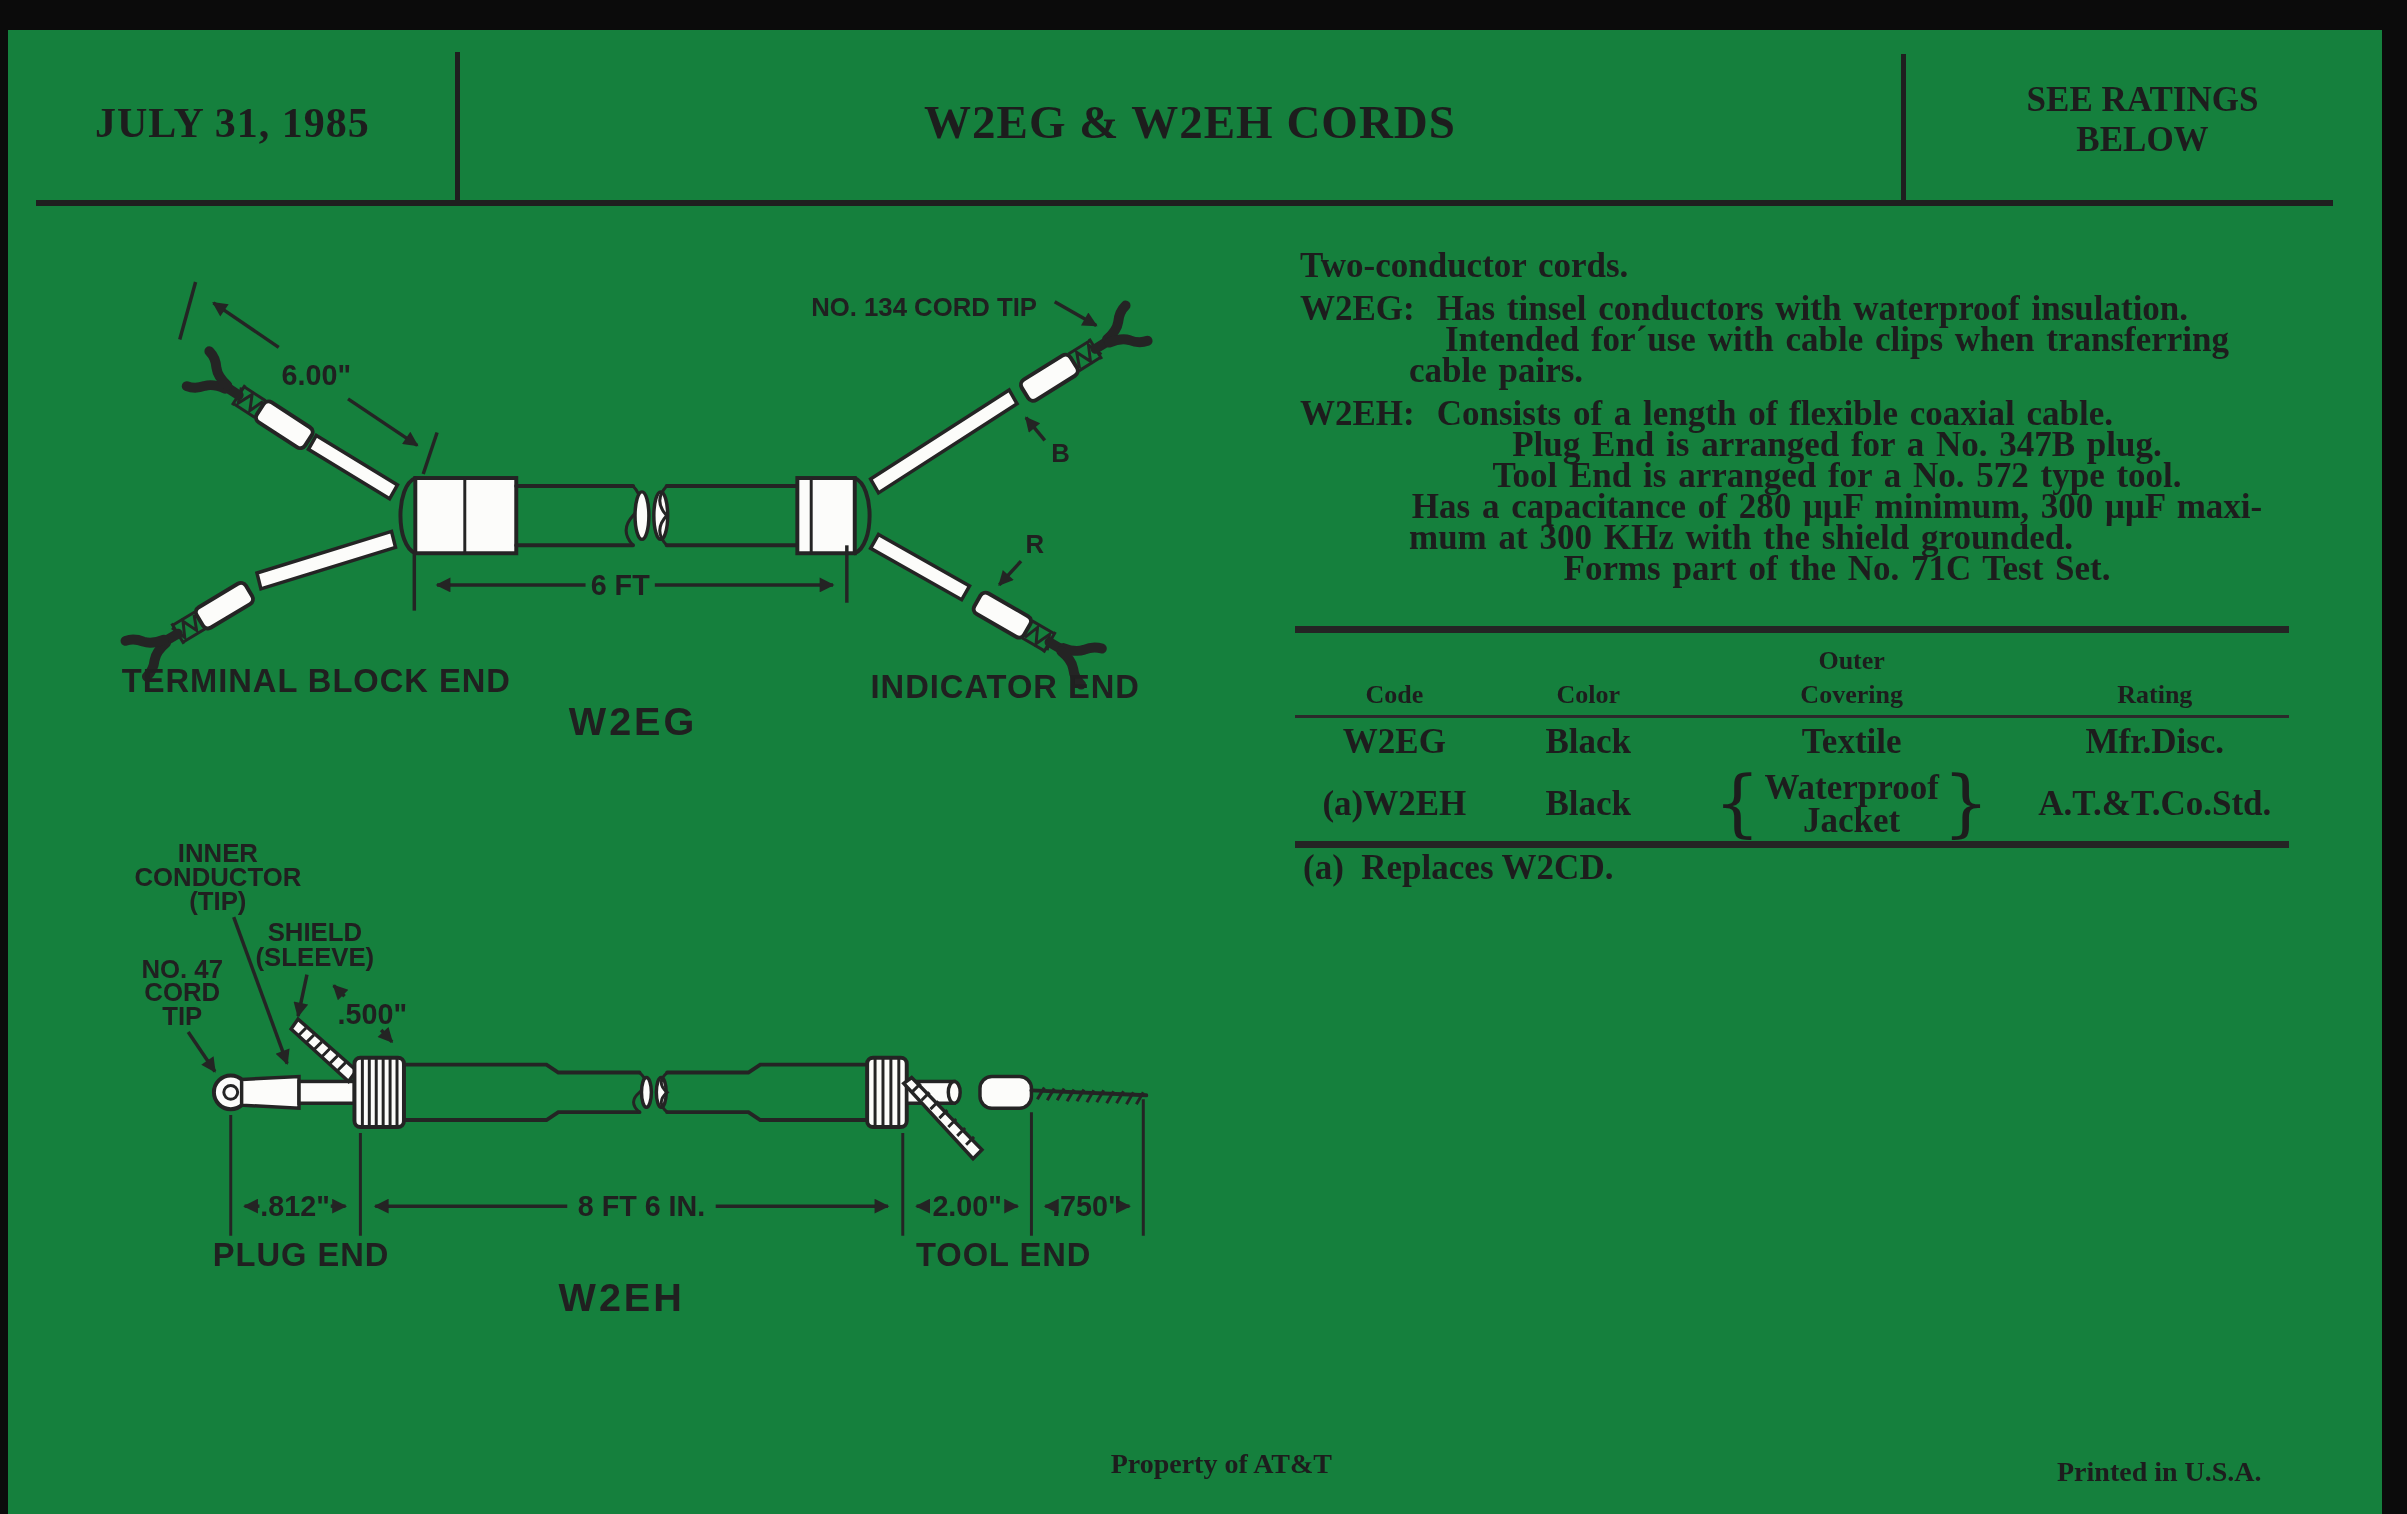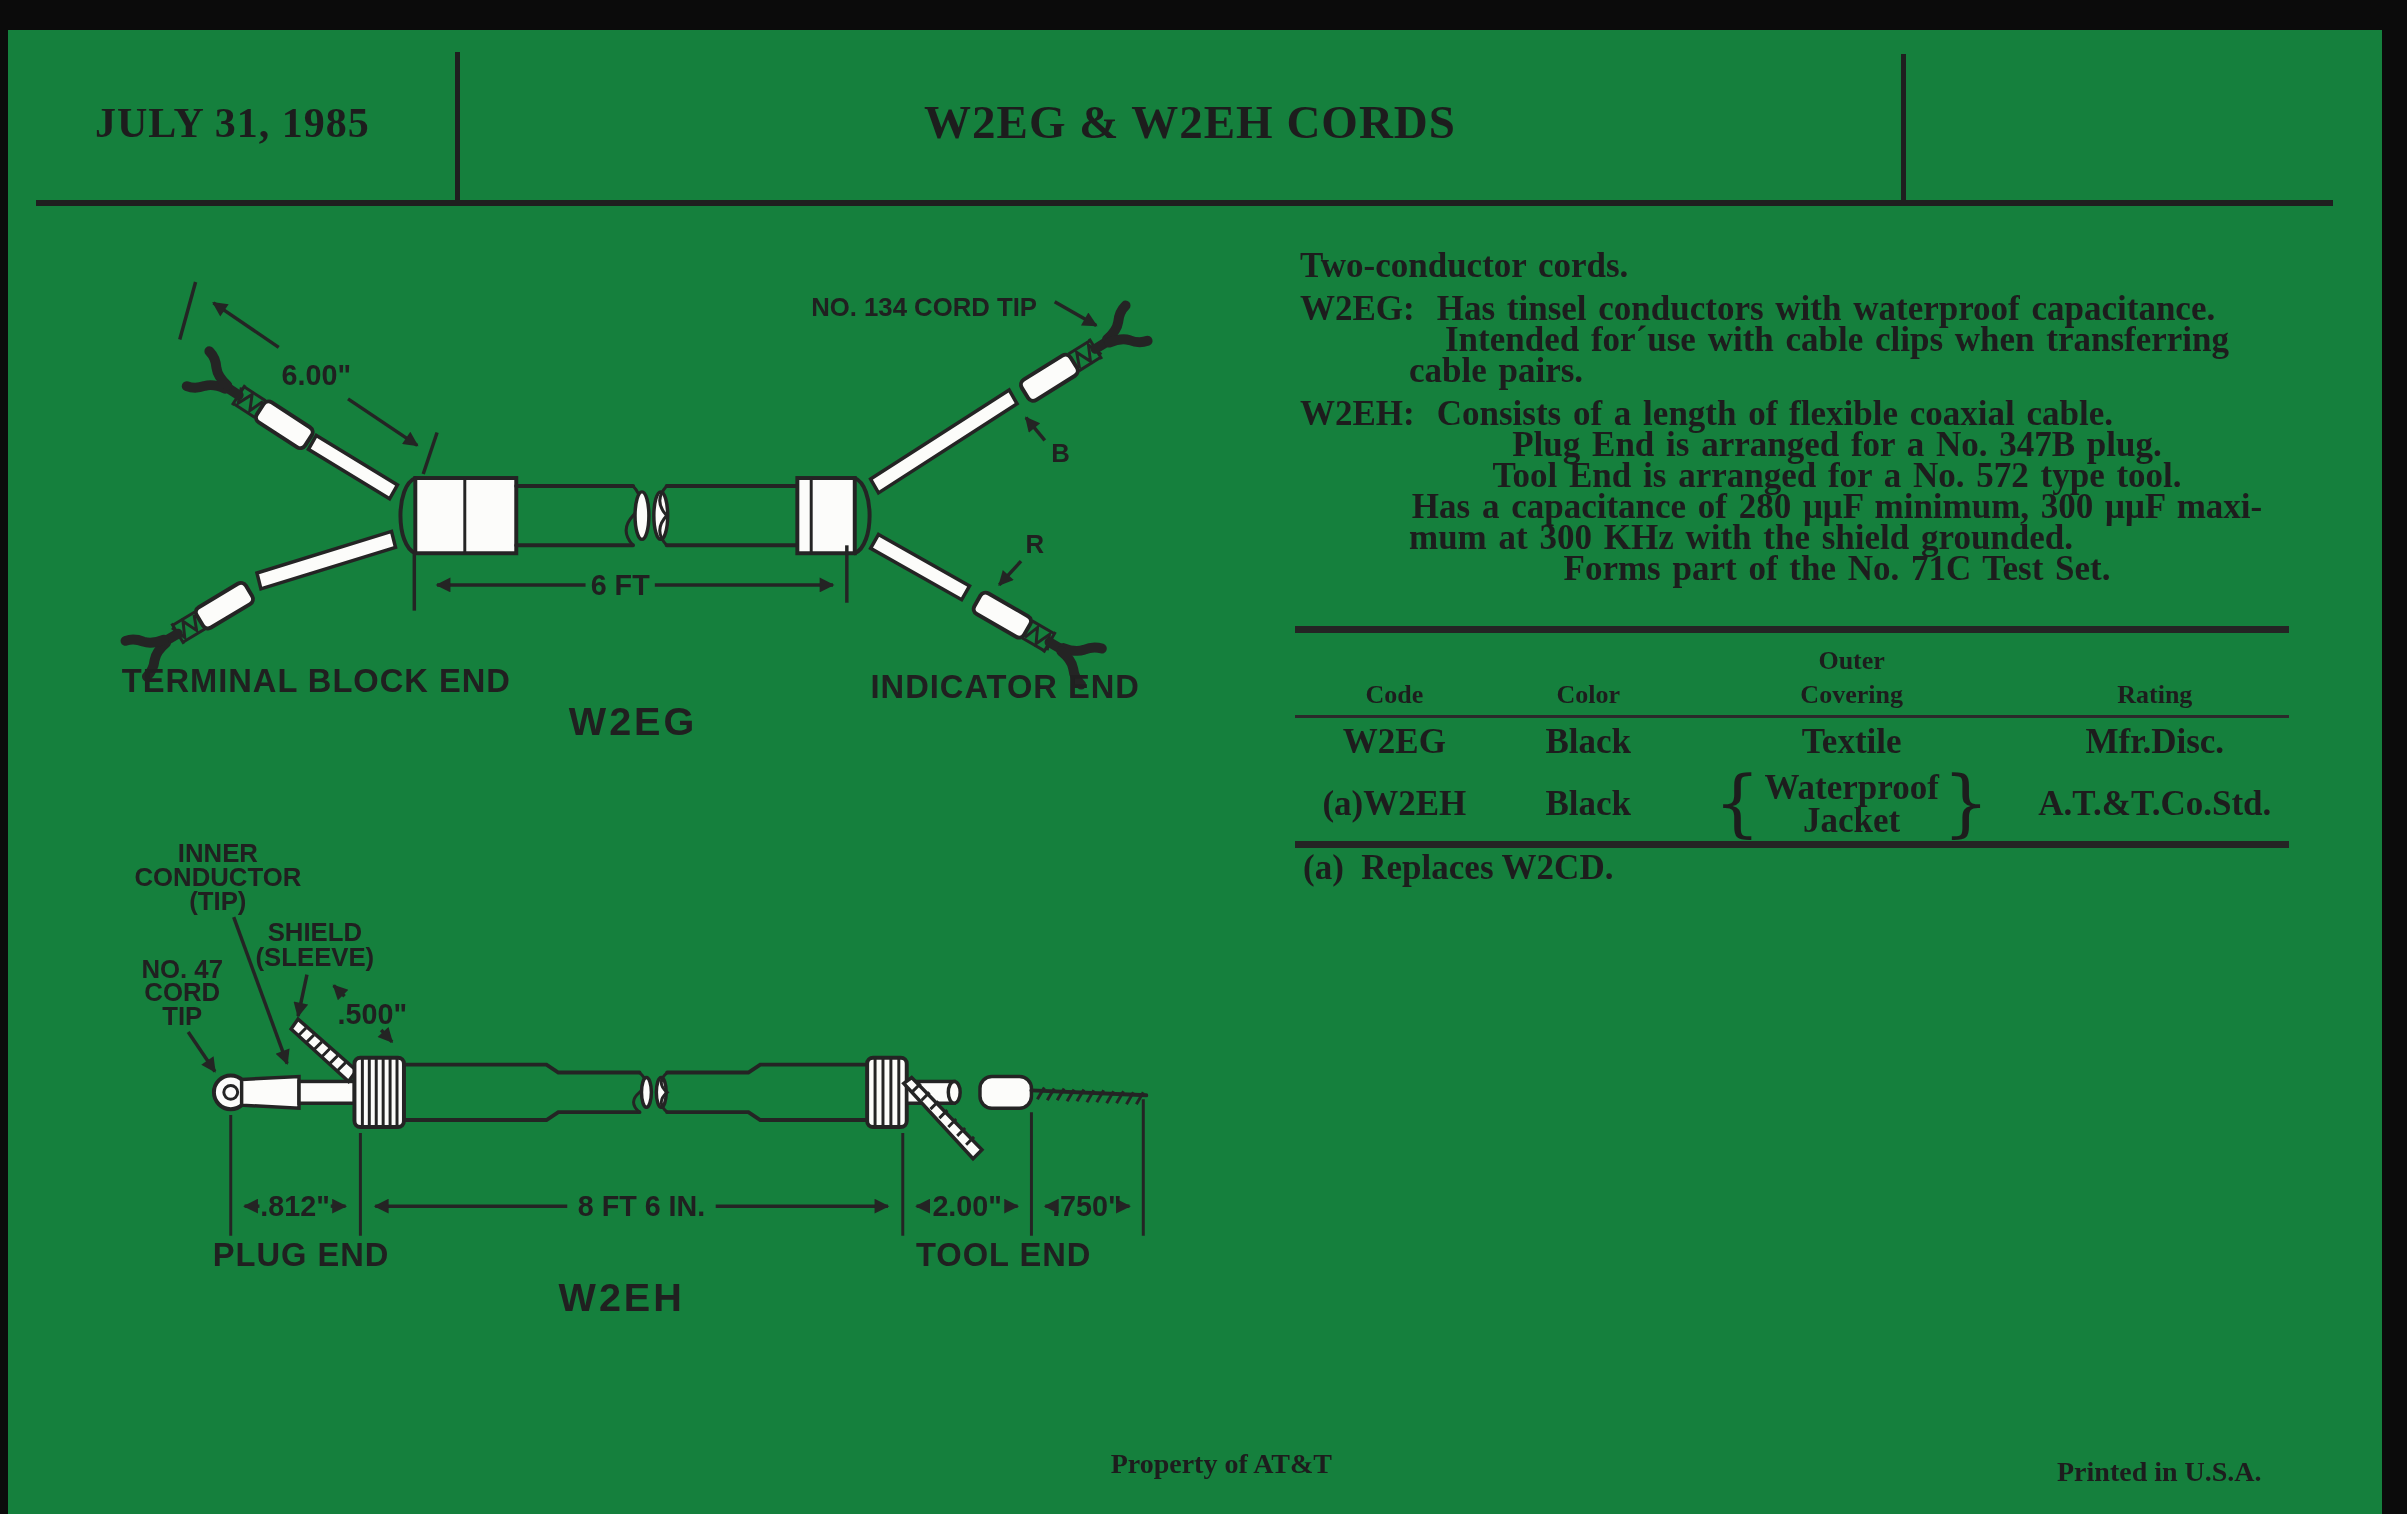--- a/index.html
+++ b/index.html
@@ -54,26 +54,30 @@
 </style>
 </head>
 <body>
 
 <div class="page">
 
   <div class="ab date">JULY 31, 1985</div>
   <div class="ab title">W2EG &amp; W2EH CORDS</div>
   <div class="ab vrule vr1"></div>
   <div class="ab vrule vr2"></div>
+  <div class="ab ratings">
+    <div>SEE RATINGS</div>
+    <div>BELOW</div>
+  </div>
   <div class="ab hrule"></div>
 
   <div class="ab notes">
     <div class="nline">Two-conductor cords.</div>
     <div class="nline para">
-      <span class="ncode">W2EG:</span><span>Has tinsel conductors with waterproof capacitance.</span>
+      <span class="ncode">W2EG:</span><span>Has tinsel conductors with waterproof insulation.</span>
     </div>
     <div class="nline ind1">Intended for´use with cable clips when transferring</div>
     <div class="nline ind2">cable pairs.</div>
     <div class="nline para">
       <span class="ncode">W2EH:</span><span>Consists of a length of flexible coaxial cable.</span>
     </div>
     <div class="nline ind1">Plug End is arranged for a No. 347B plug.</div>
     <div class="nline ind1">Tool End is arranged for a No. 572 type tool.</div>
     <div class="nline ind1">Has a capacitance of 280 μμF minimum, 300 μμF maxi-</div>
     <div class="nline ind2">mum at 300 KHz with the shield grounded.</div>

